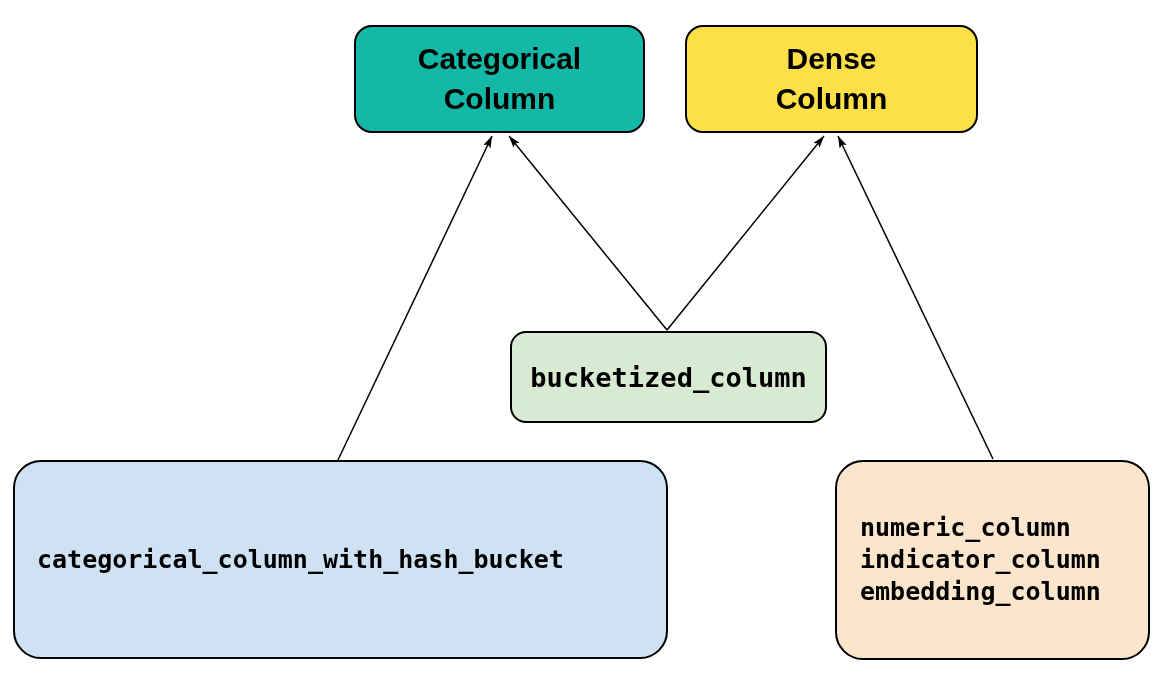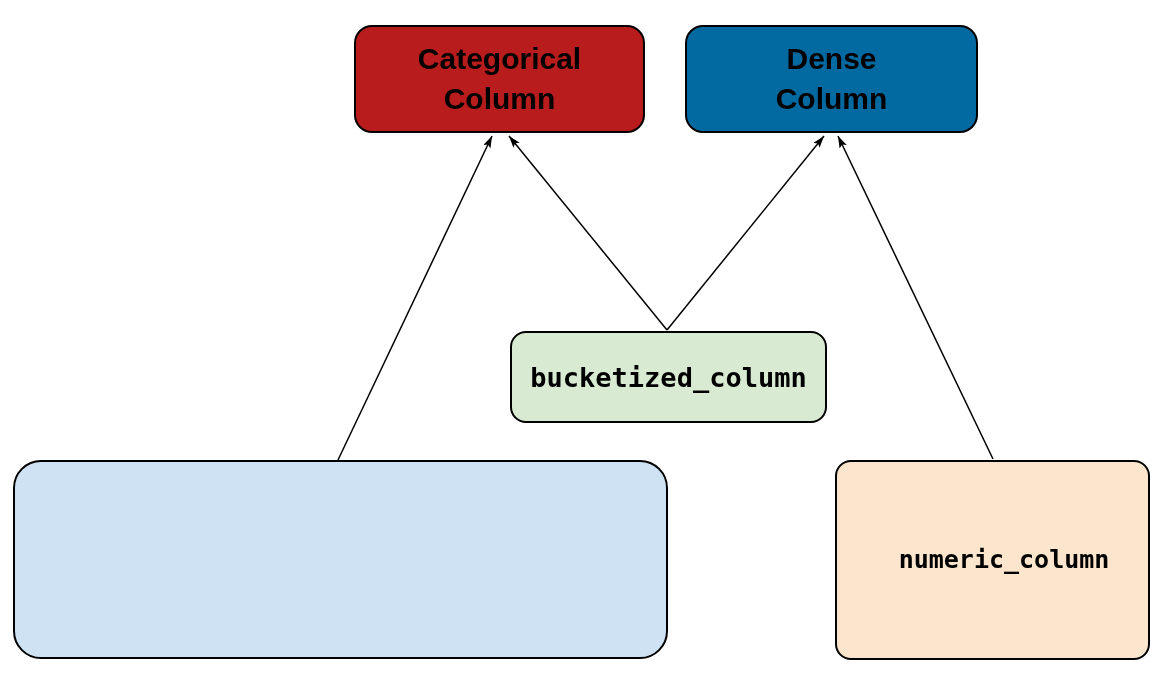--- a/index.html
+++ b/index.html
@@ -37,21 +37,20 @@
     font-weight: bold;
     font-size: 30px;
     text-align: center;
   }
   .hdr .hdr-line {
     line-height: 40px;
   }
   .mono {
     font-family: "DejaVu Sans Mono", monospace;
     font-weight: bold;
-    align-items: center;
   }
   #n-categorical {
     left: 354px; top: 25px; width: 291px; height: 108px;
   }
   #n-dense {
     left: 685px; top: 25px; width: 293px; height: 108px;
   }
   #n-bucketized {
     left: 510px; top: 331px; width: 317px; height: 92px;
     border-radius: 16px;
@@ -83,34 +82,37 @@
       <marker id="arrowhead" markerUnits="userSpaceOnUse" markerWidth="14" markerHeight="10" refX="12" refY="4" orient="auto">
         <path d="M0,0 L12,4 L0,8 L2.5,4 Z" fill="#000000"></path>
       </marker>
     </defs>
   <line x1="338" y1="460" x2="492" y2="136" stroke="#000000" stroke-width="1.5" marker-end="url(#arrowhead)"></line>
       <line x1="667" y1="330" x2="509" y2="136" stroke="#000000" stroke-width="1.5" marker-end="url(#arrowhead)"></line>
       <line x1="667" y1="330" x2="824" y2="136" stroke="#000000" stroke-width="1.5" marker-end="url(#arrowhead)"></line>
       <line x1="993" y1="459" x2="838" y2="136" stroke="#000000" stroke-width="1.5" marker-end="url(#arrowhead)"></line>
     </svg>
 
-  <div class="node hdr" id="n-categorical" style="background-color: #b91c1c;">
+  <div class="node hdr" id="n-categorical" style="background-color: #14b8a6;">
     <div class="hdr-line">Categorical</div>
     <div class="hdr-line">Column</div>
   </div>
 
-  <div class="node hdr" id="n-dense" style="background-color: #0369a1;">
+  <div class="node hdr" id="n-dense" style="background-color: #fde047;">
     <div class="hdr-line">Dense</div>
     <div class="hdr-line">Column</div>
   </div>
 
   <div class="node mono" id="n-bucketized" style="background-color: rgb(217, 234, 211);">
     <div>bucketized_column</div>
   </div>
 
   <div class="node mono" id="n-catfns" style="background-color: rgb(207, 226, 243);">
+      <div>categorical_column_with_hash_bucket</div>
     </div>
 
-  <div class="node mono" id="n-densefns" style="background-color: rgb(252, 229, 205); border-radius: 16px;">
+  <div class="node mono" id="n-densefns" style="background-color: rgb(252, 229, 205);">
   <div>numeric_column</div>
+      <div>indicator_column</div>
+      <div>embedding_column</div>
     </div>
 
 </div>
 
 </body></html>

